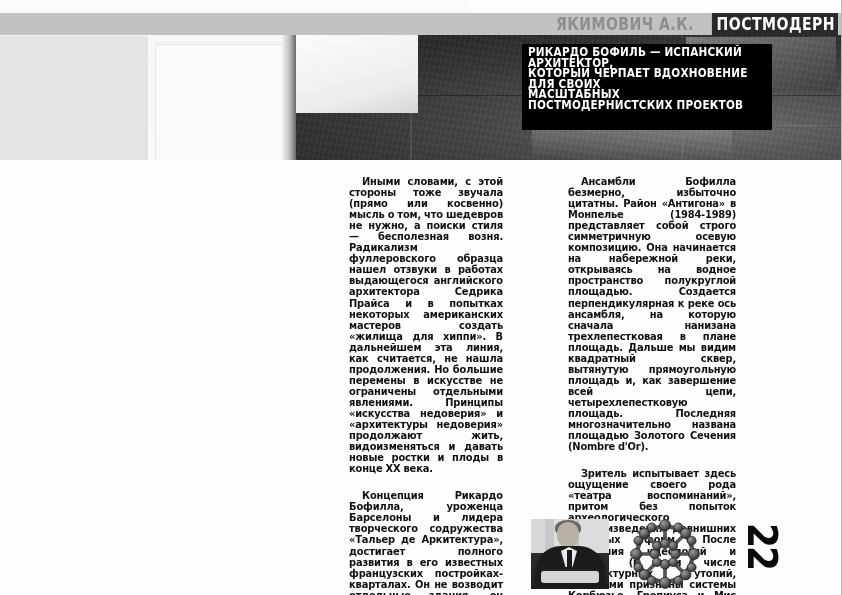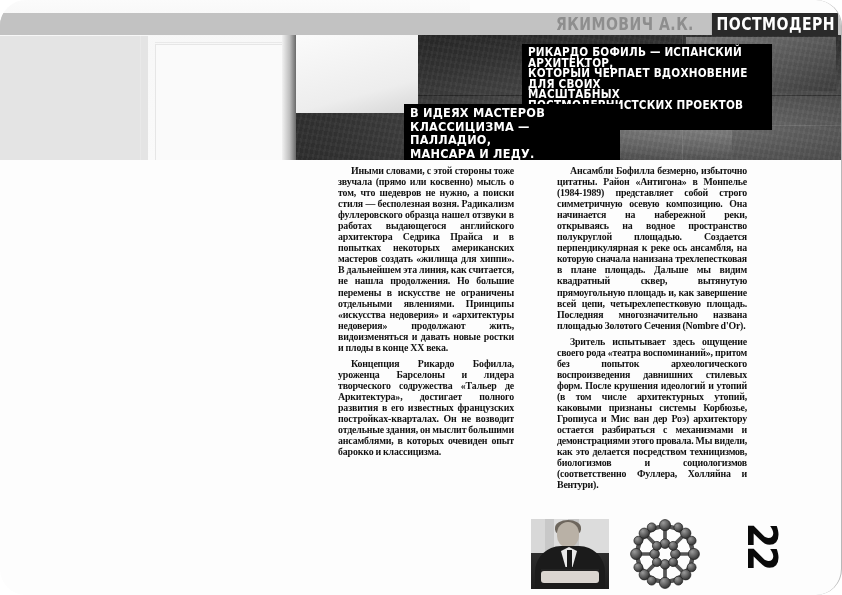--- a/index.html
+++ b/index.html
@@ -8,21 +8,20 @@
     background:#ffffff;
     font-family:"Liberation Sans", sans-serif;
     position:relative;
   }
   #page{
     position:absolute;left:0;top:0;width:842px;height:595px;
     background:#fdfdfd;
     border-right:1px solid #b8b8b8;
     box-sizing:border-box;
     overflow:hidden;
-    border-radius:26px;
   }
 
   
   .top-band{position:absolute;left:0;top:0;width:842px;height:160px;overflow:hidden;}
 
   
   .photo-arch{
     position:absolute;left:0;top:0;width:470px;height:160px;
     background:
       linear-gradient(180deg,#fbfbfb 0%,#f7f7f7 12%,#fafafa 100%);
@@ -133,21 +132,21 @@
     letter-spacing:-.15px;
     word-spacing:-.3px;
   }
   #col-right{
     left:552px;width:200px;
     font-family:"DejaVu Sans","Liberation Sans",sans-serif;
     font-weight:bold;
     letter-spacing:-.2px;
     word-spacing:-.4px;
   }
-  .col p{margin:5px;text-indent:13px;font-family:Liberation Serif, serif;}
+  .col p{margin:16px;text-indent:13px;}
 
   
   .fig-portrait{
     position:absolute;left:531px;top:519px;width:78px;height:70px;
     background:linear-gradient(180deg,#cfcfcf 0%,#bdbdbd 26%,#9b9b9b 30%,#2e2e2e 46%,#1d1d1d 100%);
     overflow:hidden;
   }
   .fp-bg{
     position:absolute;left:0;top:0;width:78px;height:34px;
     background:
@@ -234,25 +233,20 @@
         <div class="rh-title">ПОСТМОДЕРН</div>
       </div>
     </div>
 
     <div class="cap" id="cap-bofill">
       <span>РИКАРДО БОФИЛЬ — ИСПАНСКИЙ АРХИТЕКТОР,</span>
       <span>КОТОРЫЙ ЧЕРПАЕТ ВДОХНОВЕНИЕ ДЛЯ СВОИХ</span>
       <span>МАСШТАБНЫХ ПОСТМОДЕРНИСТСКИХ ПРОЕКТОВ</span>
     </div>
 
-    <div class="cap" id="cap-classicism">
-      <span>В ИДЕЯХ МАСТЕРОВ</span>
-      <span>КЛАССИЦИЗМА — ПАЛЛАДИО,</span>
-      <span>МАНСАРА И ЛЕДУ.</span>
-    </div>
   </div>
 
   <div class="col" id="col-left">
     <p>Иными словами, с этой стороны тоже звучала (прямо или косвенно) мысль о том, что шедевров не нужно, а поиски стиля — бесполезная возня. Радикализм фуллеровского образца нашел отзвуки в работах выдающегося английского архитектора Седрика Прайса и в попытках некоторых американских мастеров создать «жилища для хиппи». В дальнейшем эта линия, как считается, не нашла продолжения. Но большие перемены в искусстве не ограничены отдельными явлениями. Принципы «искусства недоверия» и «архитектуры недоверия» продолжают жить, видоизменяться и давать новые ростки и плоды в конце XX века.</p>
     <p>Концепция Рикардо Бофилла, уроженца Барселоны и лидера творческого содружества «Тальер де Аркитектура», достигает полного развития в его известных французских постройках-кварталах. Он не возводит отдельные здания, он мыслит большими ансамблями, в которых очевиден опыт барокко и классицизма.</p>
   </div>
 
   <div class="col" id="col-right">
     <p>Ансамбли Бофилла безмерно, избыточно цитатны. Район «Антигона» в Монпелье (1984-1989) представляет собой строго симметричную осевую композицию. Она начинается на набережной реки, открываясь на водное пространство полукруглой площадью. Создается перпендикулярная к реке ось ансамбля, на которую сначала нанизана трехлепестковая в плане площадь. Дальше мы видим квадратный сквер, вытянутую прямоугольную площадь и, как завершение всей цепи, четырехлепестковую площадь. Последняя многозначительно названа площадью Золотого Сечения (Nombre d'Or).</p>
     <p>Зритель испытывает здесь ощущение свое­го рода «театра воспоминаний», притом без попыток археологического воспроизведения давнишних стилевых форм. После крушения идеологий и утопий (в том числе архитектурных утопий, каковыми признаны системы Корбюзье, Гропиуса и Мис ван дер Роэ) архитектору остается разбираться с механизмами и демонстрациями этого провала. Мы видели, как это делается посредством техницизмов, биологизмов и социологизмов (соответственно Фуллера, Холляйна и Вентури).</p>

